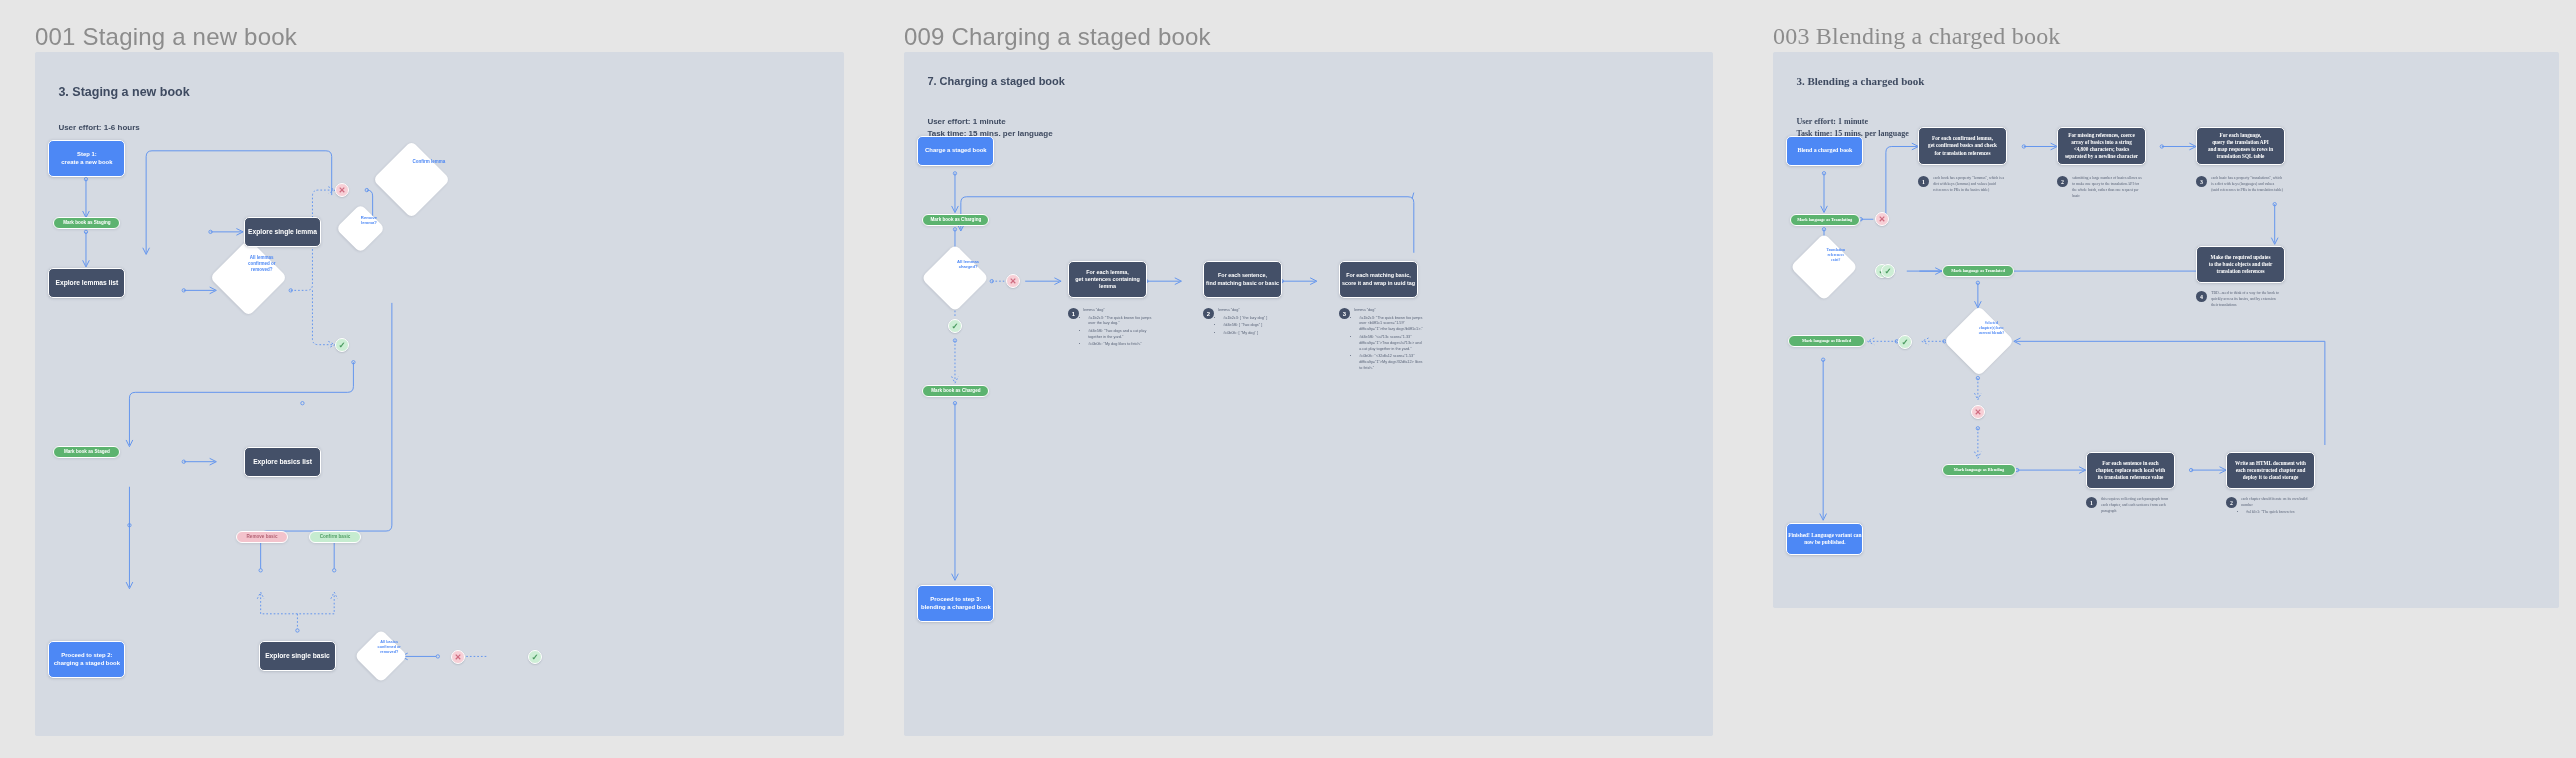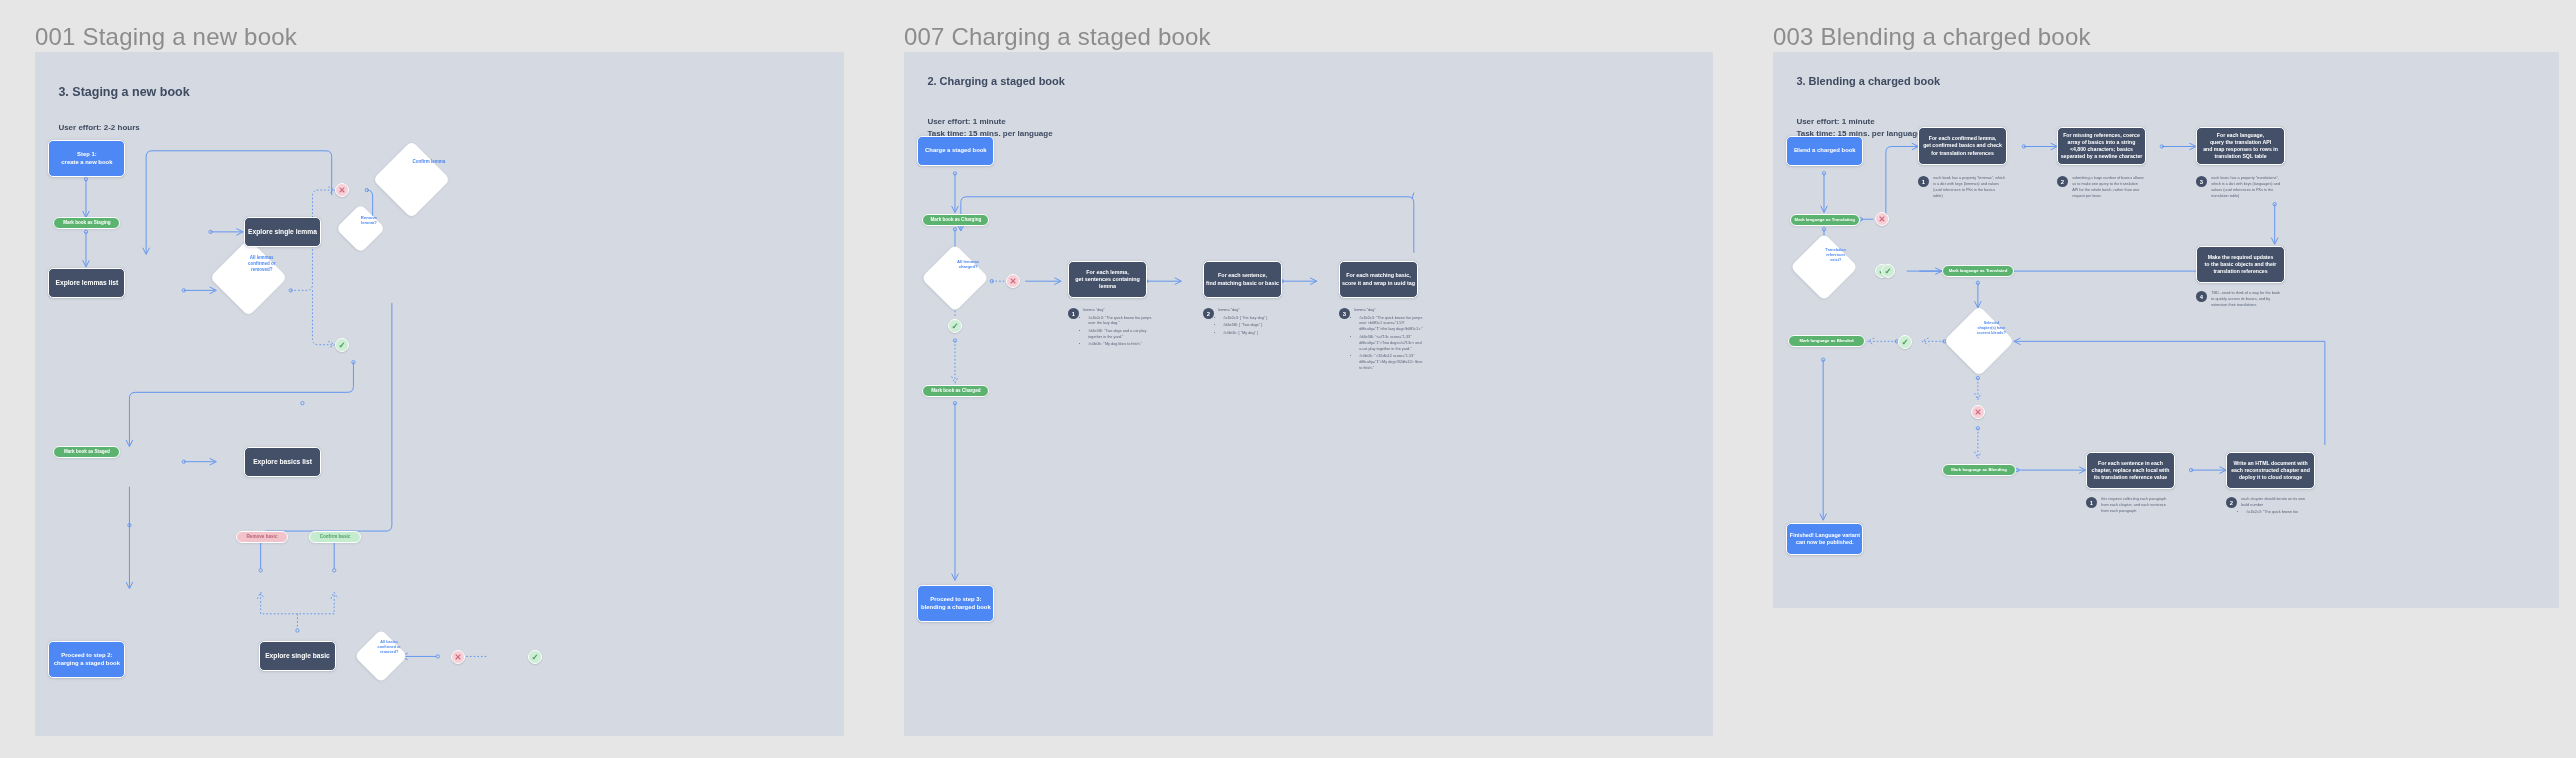--- a/index.html
+++ b/index.html
@@ -6,21 +6,21 @@
   body {
     width: 2576px; height: 759px;
     background: #e6e6e6;
     font-family: "Liberation Sans", sans-serif;
     overflow: hidden;
   }
   .board { display: flex; width: 2576px; height: 759px; }
   .panel { position: relative; }
   .panel-1 { width: 869px; }
   .panel-2 { width: 869px; }
-  .panel-3 { width: 837px; }
+  .panel-3 { width: 837px; font-family: Liberation Serif, serif; }
 
   .panel-title {
     position: absolute; left: 35px; top: 23.4px;
     font-size: 24px; color: #8c8c8c; font-weight: 400;
     letter-spacing: 0.2px; white-space: nowrap;
   }
   .canvas {
     position: absolute; left: 35px; top: 52px;
     background: #d5dae2; border-radius: 1.7px;
   }
@@ -89,21 +89,21 @@
 </head>
 <body>
 
 <div class="board">
 
   <div class="panel panel-1">
     <div class="panel-title">001 Staging a new book</div>
     <div class="canvas canvas-1">
 
       <div class="sec-title" style="left:23.4px;top:33px">3. Staging a new book</div>
-      <div class="meta" style="left:23.4px;top:70px;white-space:pre-line">User effort: 2-2 hours</div>
+      <div class="meta" style="left:23.4px;top:70px;white-space:pre-line">User effort: 1-6 hours</div>
 
       <svg class="wires" width="809" height="684" viewBox="0 0 968 818">
 
         <circle class="dot" cx="61" cy="152" r="2"></circle>
         <path class="w" d="M61 152 L61 196" marker-end="url(#a1)"></path>
         <path class="w" d="M57 190 L61 198 L65 190"></path>
 
         <circle class="dot" cx="61" cy="215" r="2"></circle>
         <path class="w" d="M61 215 L61 255"></path>
         <path class="w" d="M57 249 L61 257 L65 249"></path>
@@ -207,24 +207,24 @@
 confirmed or
 removed?</span>
       </div>
 
       <div class="node n-blue" style="left:13.4px;top:589px;width:77px;height:37px;font-size:5.9px;white-space:pre-line">Proceed to step 2:
 charging a staged book</div>
     </div>
   </div>
 
   <div class="panel panel-2">
-    <div class="panel-title">007 Charging a staged book</div>
+    <div class="panel-title">009 Charging a staged book</div>
     <div class="canvas canvas-2">
 
-      <div class="sec-title" style="left:23.4px;top:23.4px;font-size:11px">2. Charging a staged book</div>
+      <div class="sec-title" style="left:23.4px;top:23.4px;font-size:11px">7. Charging a staged book</div>
       <div class="meta" style="left:23.4px;top:64px;white-space:pre-line">User effort: 1 minute
 Task time: 15 mins. per language</div>
 
       <svg class="wires" width="809" height="684" viewBox="0 0 968 818">
         <circle class="dot" cx="61" cy="145" r="2"></circle>
         <path class="w" d="M61 145 L61 190"></path>
         <path class="w" d="M57 184 L61 192 L65 184"></path>
         <circle class="dot" cx="61" cy="212" r="2"></circle>
         <path class="w" d="M61 212 L61 252"></path>
         <path class="w" d="M57 246 L61 254 L65 246"></path>

